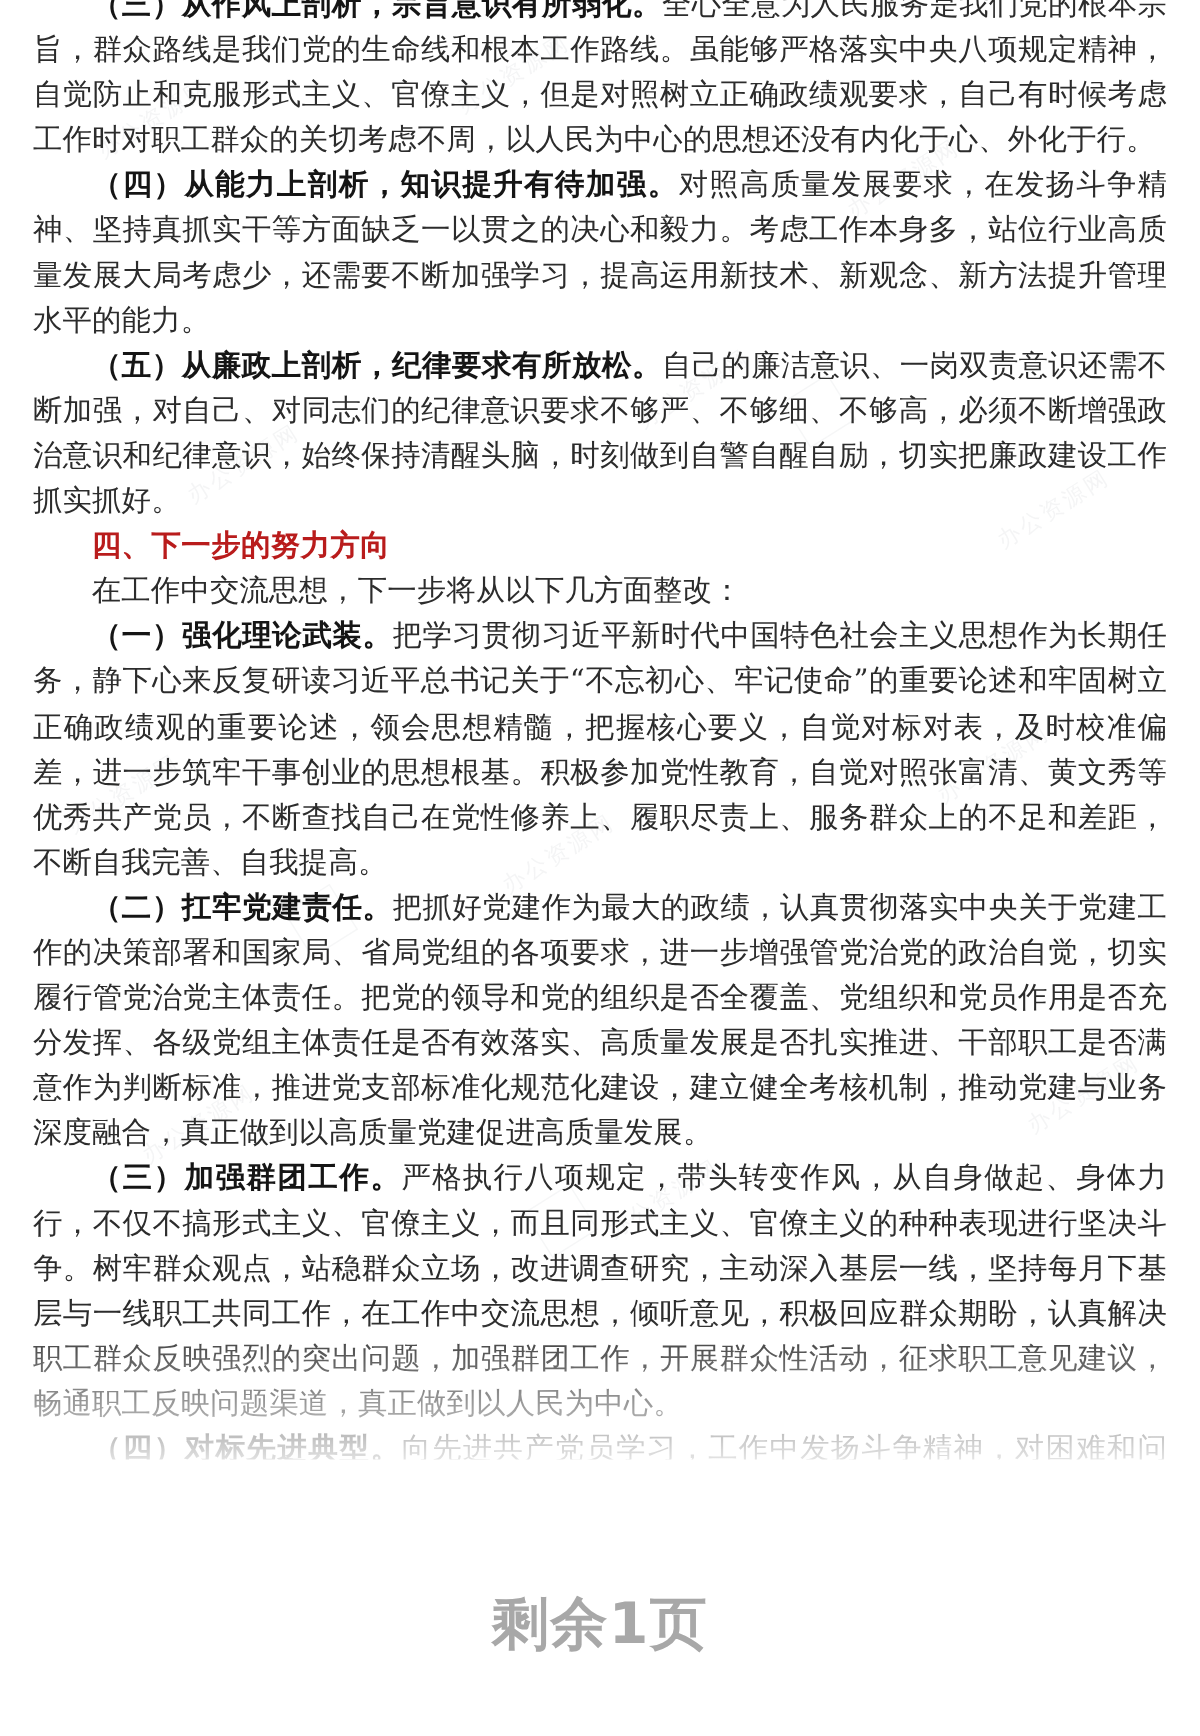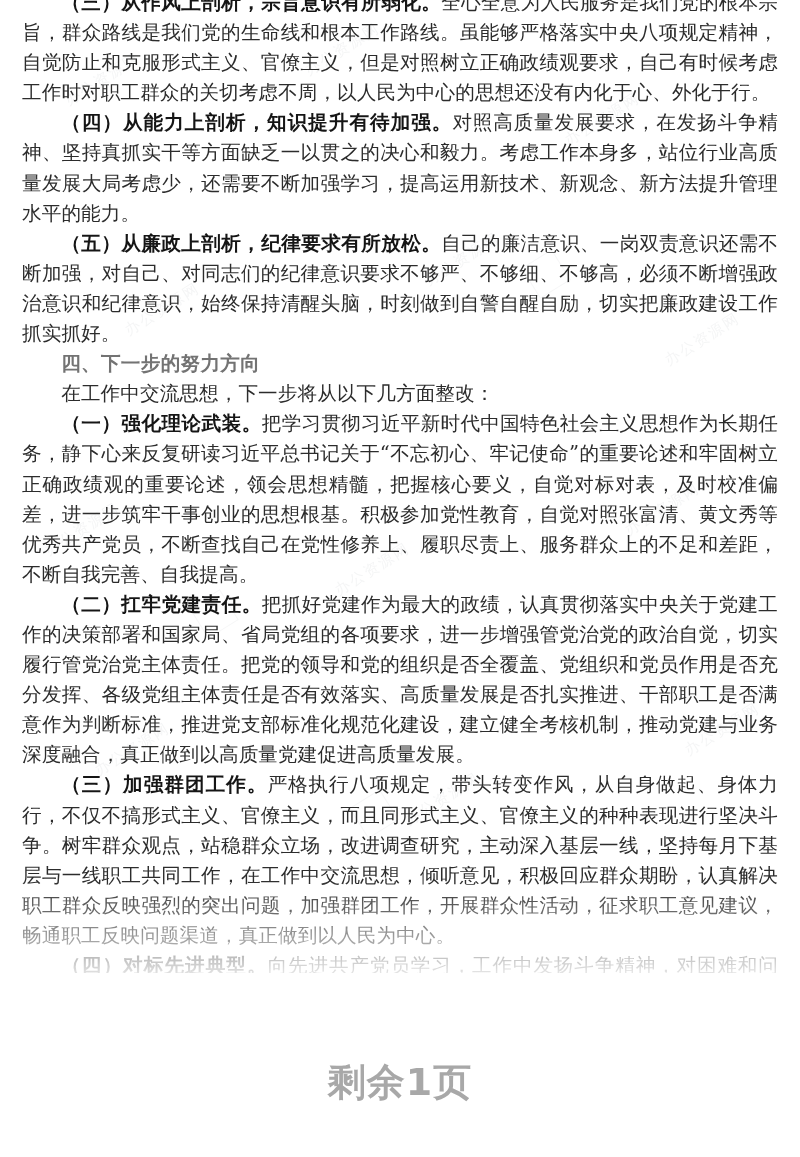--- a/index.html
+++ b/index.html
@@ -51,21 +51,21 @@
     letter-spacing: 0.1px;
     font-weight: 400;
     -webkit-font-smoothing: antialiased;
   }
 
   p.heading {
     margin: 0;
     padding: 0;
     font-size: 19.6px;
     line-height: 30.1px;
-    color: #737373;
+    color: #b91c1c;
     text-indent: 2em;
     font-weight: 700;
     letter-spacing: 0.3px;
   }
 
   .lead {
     font-weight: 700;
     color: #151515;
     letter-spacing: 0.3px;
   }

